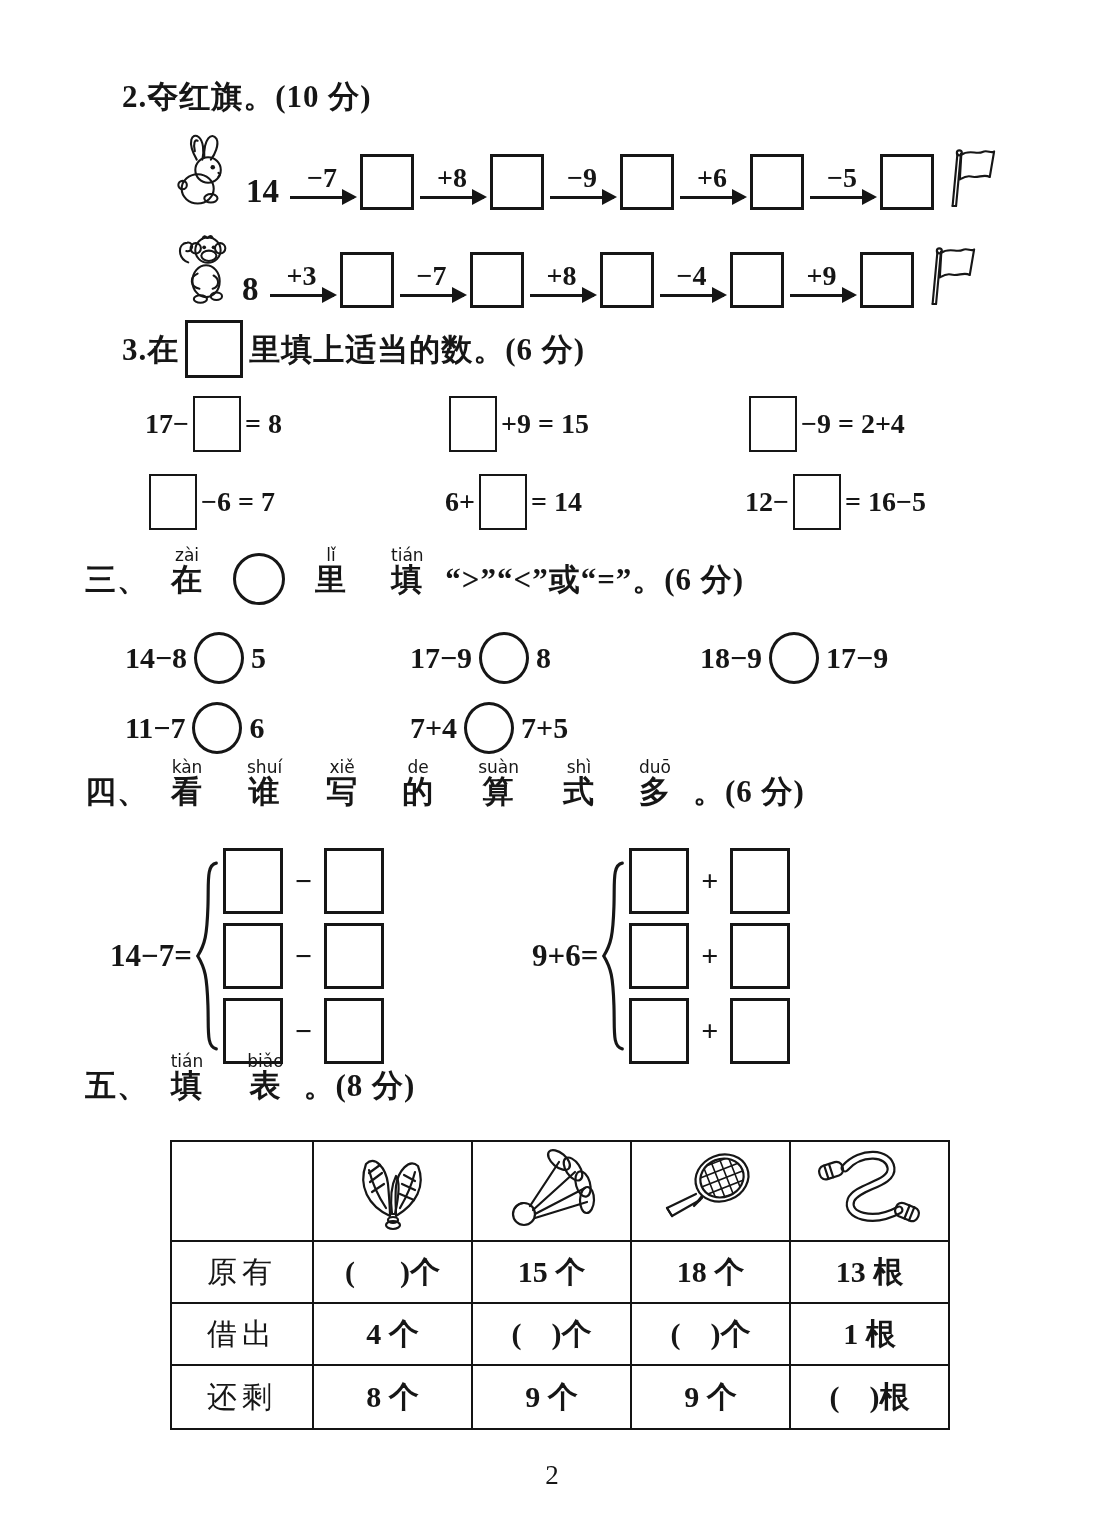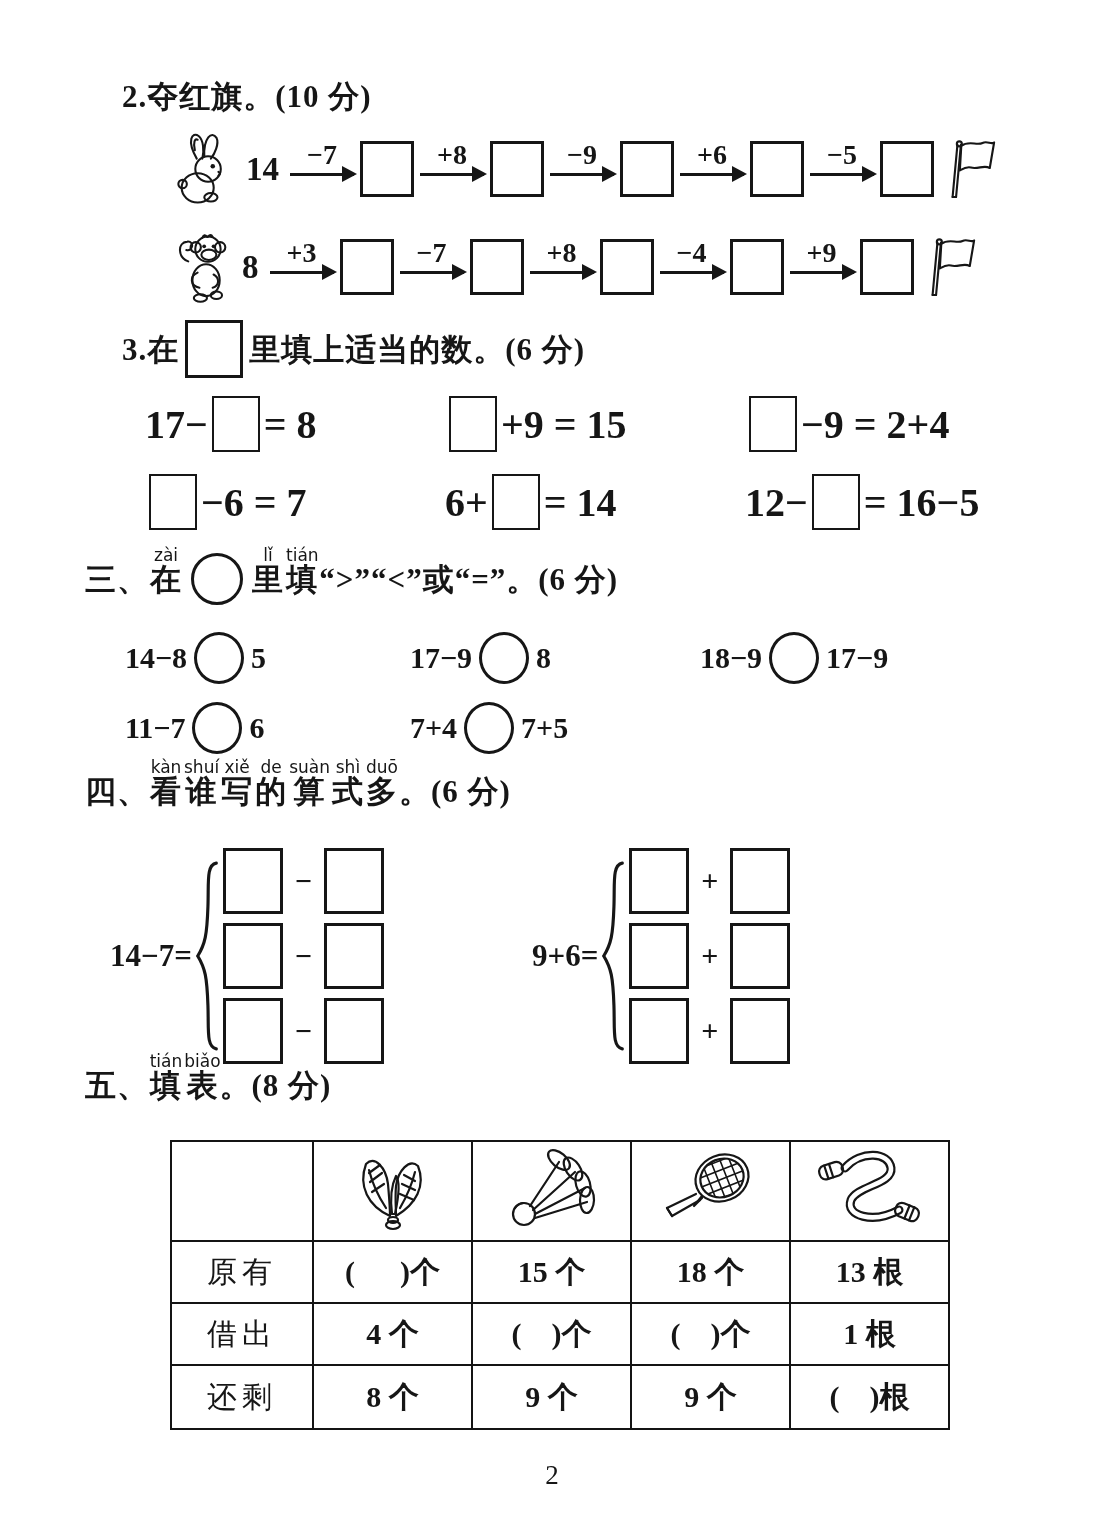--- a/index.html
+++ b/index.html
@@ -3,37 +3,37 @@
 <meta charset="utf-8">
 <style>
   html,body{margin:0;padding:0;background:#e8e8e8;}
   .page{
     position:relative;width:1104px;height:1514px;background:#ffffff;
     font-family:"Liberation Serif","DejaVu Serif",serif;color:#161616;
     margin:0 auto;overflow:hidden;
   }
   .abs{position:absolute;}
   .title{font-size:31px;font-weight:700;white-space:nowrap;letter-spacing:1px;}
-  ruby{margin:0 1px;ruby-position:over;}
+  ruby{margin:0 22px;ruby-position:over;}
   rt{font-size:17px;font-weight:400;letter-spacing:0;
      font-family:"DejaVu Sans","Liberation Sans",sans-serif;text-align:center;}
   
-  .chain{display:flex;align-items:center;}
+  .chain{display:flex;align-items:flex-end;}
   .start-num{font-size:33px;font-weight:700;margin:0 6px 0 4px;}
   .op{display:flex;flex-direction:column;align-items:center;width:70px;margin:0 2px;transform:translateY(-11px);}
   .op-label{font-size:28px;font-weight:700;line-height:1.05;}
   .arrow{position:relative;width:64px;height:3px;background:#161616;margin-top:4px;}
   .arrow::after{content:"";position:absolute;right:-3px;top:-7px;width:0;height:0;
     border-left:15px solid #161616;border-top:8px solid transparent;border-bottom:8px solid transparent;}
   .box{width:48px;height:50px;border:3px solid #161616;background:#fff;margin:0 1px;flex:none;}
   
   .inlinebox{display:inline-block;width:52px;height:52px;border:3px solid #161616;
     vertical-align:middle;margin:0 6px 8px 6px;}
   .eq-grid{display:grid;grid-template-columns:300px 300px 1fr;row-gap:22px;
-    font-size:40px;font-weight:700;align-items:center;}
+    font-size:28px;font-weight:700;align-items:center;}
   .eqline{display:flex;align-items:center;white-space:pre;}
   .eqbox{width:44px;height:52px;border:2.6px solid #161616;margin:0 4px;flex:none;}
   
   .title-circle{display:inline-block;width:46px;height:46px;border:3px solid #161616;
     border-radius:50%;vertical-align:middle;margin:0 8px 8px 8px;}
   .cmp-grid{display:grid;grid-template-columns:285px 290px 1fr;row-gap:18px;
     font-size:30px;font-weight:700;align-items:center;}
   .cmpline{display:flex;align-items:center;white-space:pre;font-family:Liberation Serif, serif;}
   .circle{width:44px;height:46px;border:3px solid #161616;border-radius:50%;margin:0 7px;flex:none;background:#fff;}
   

